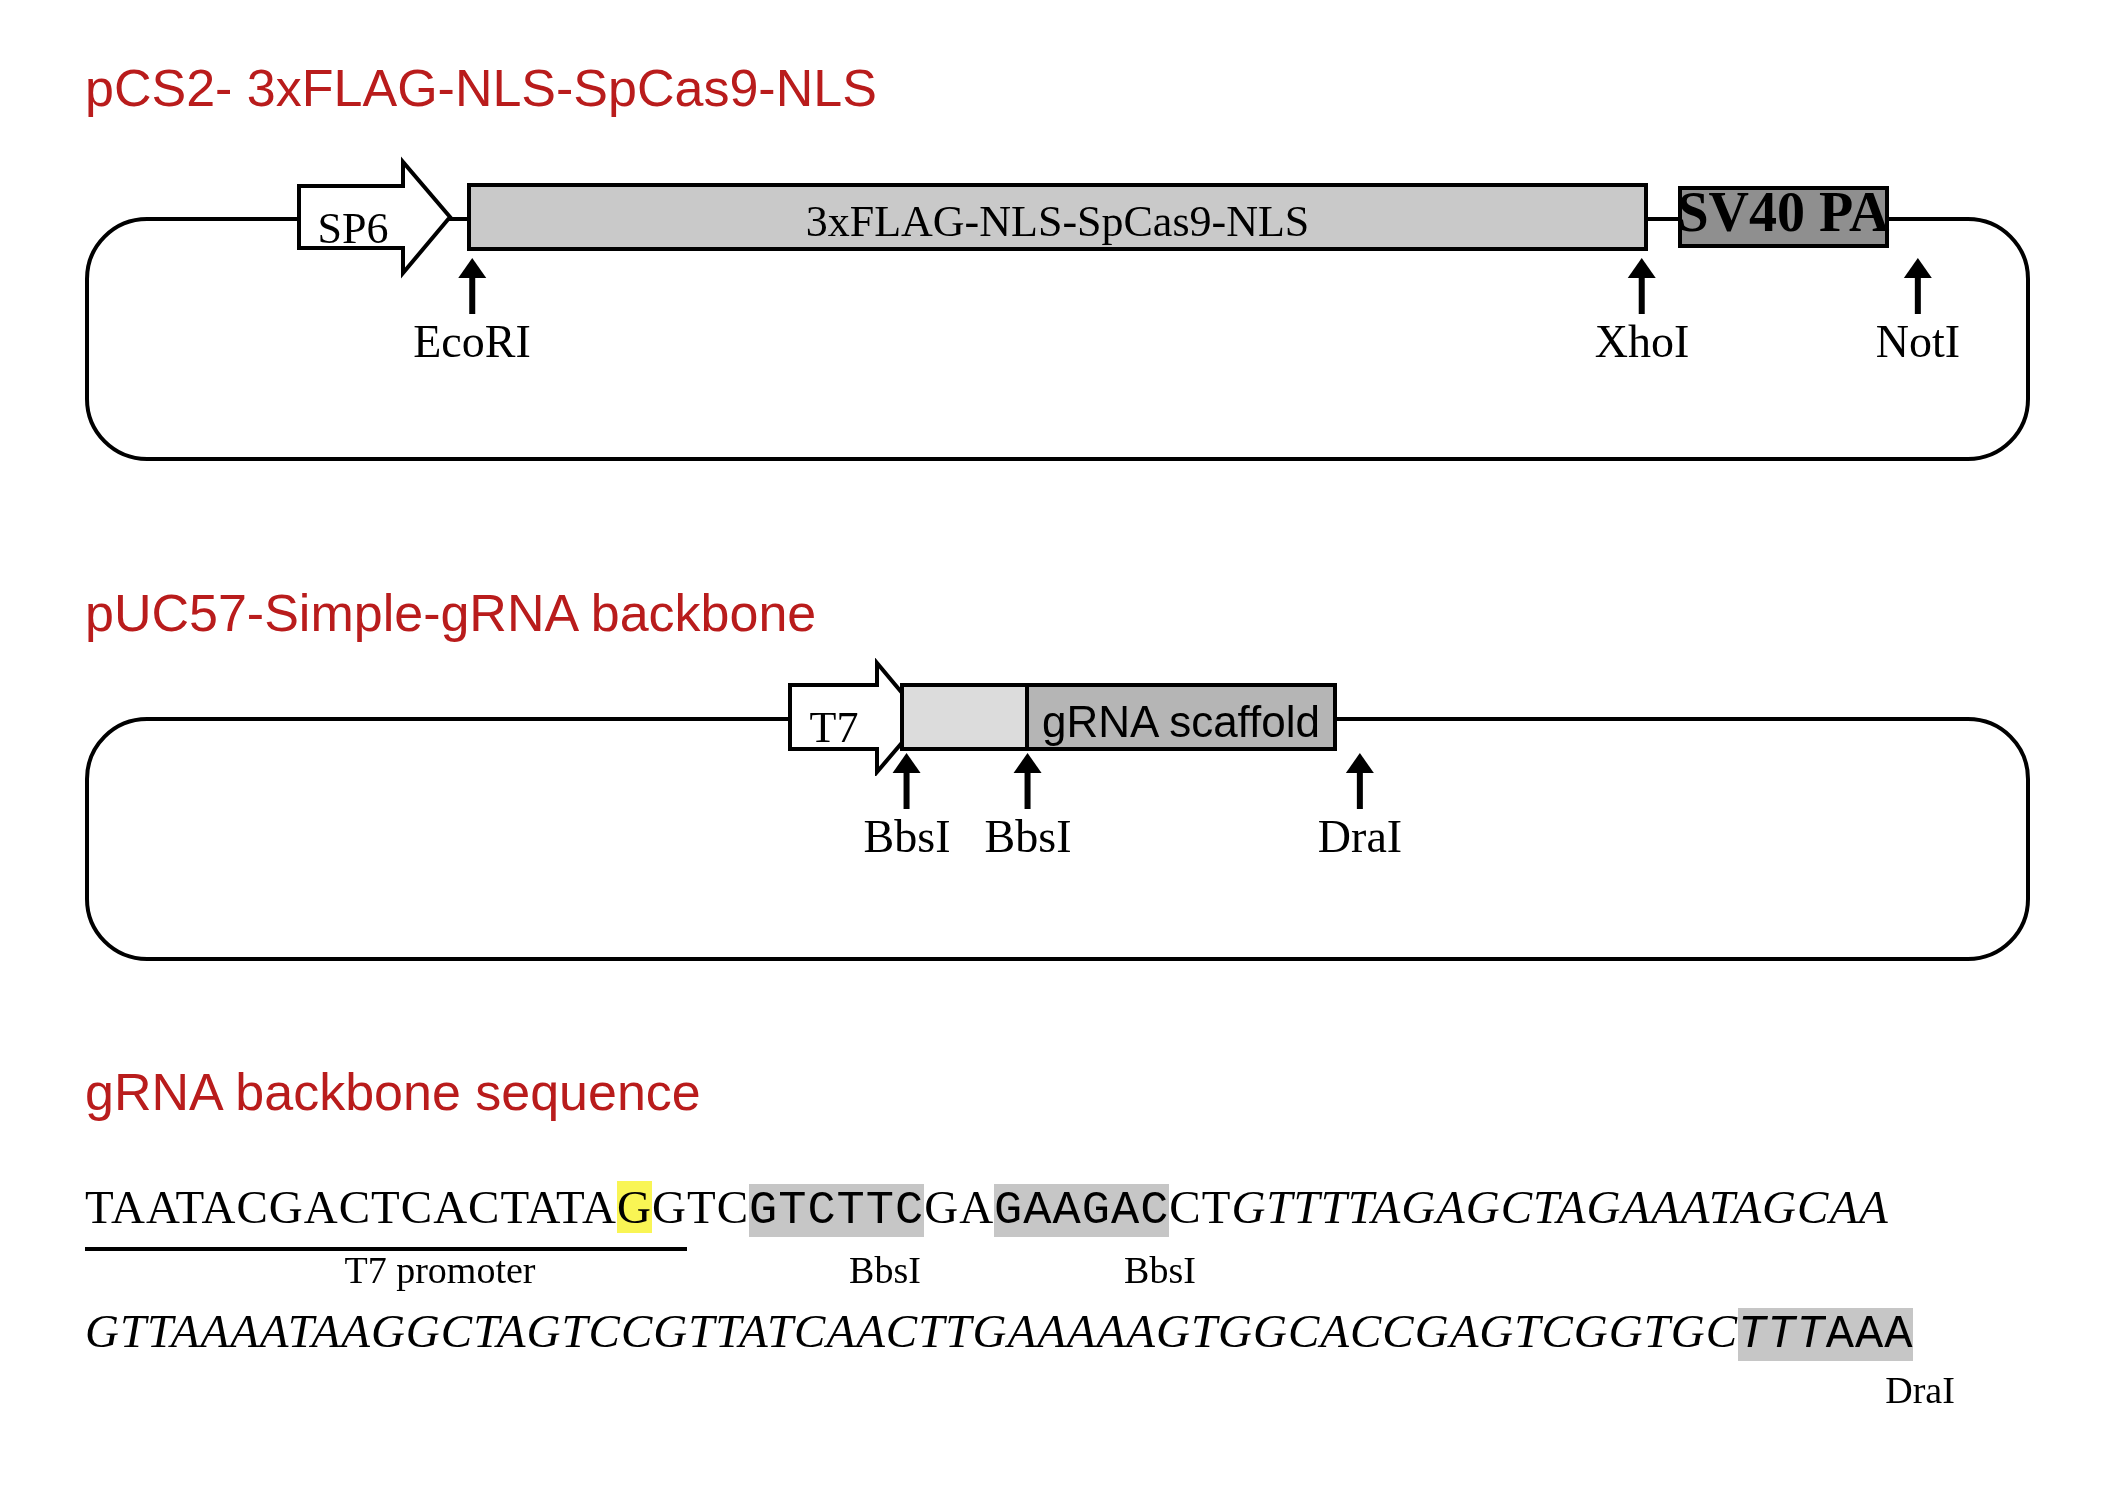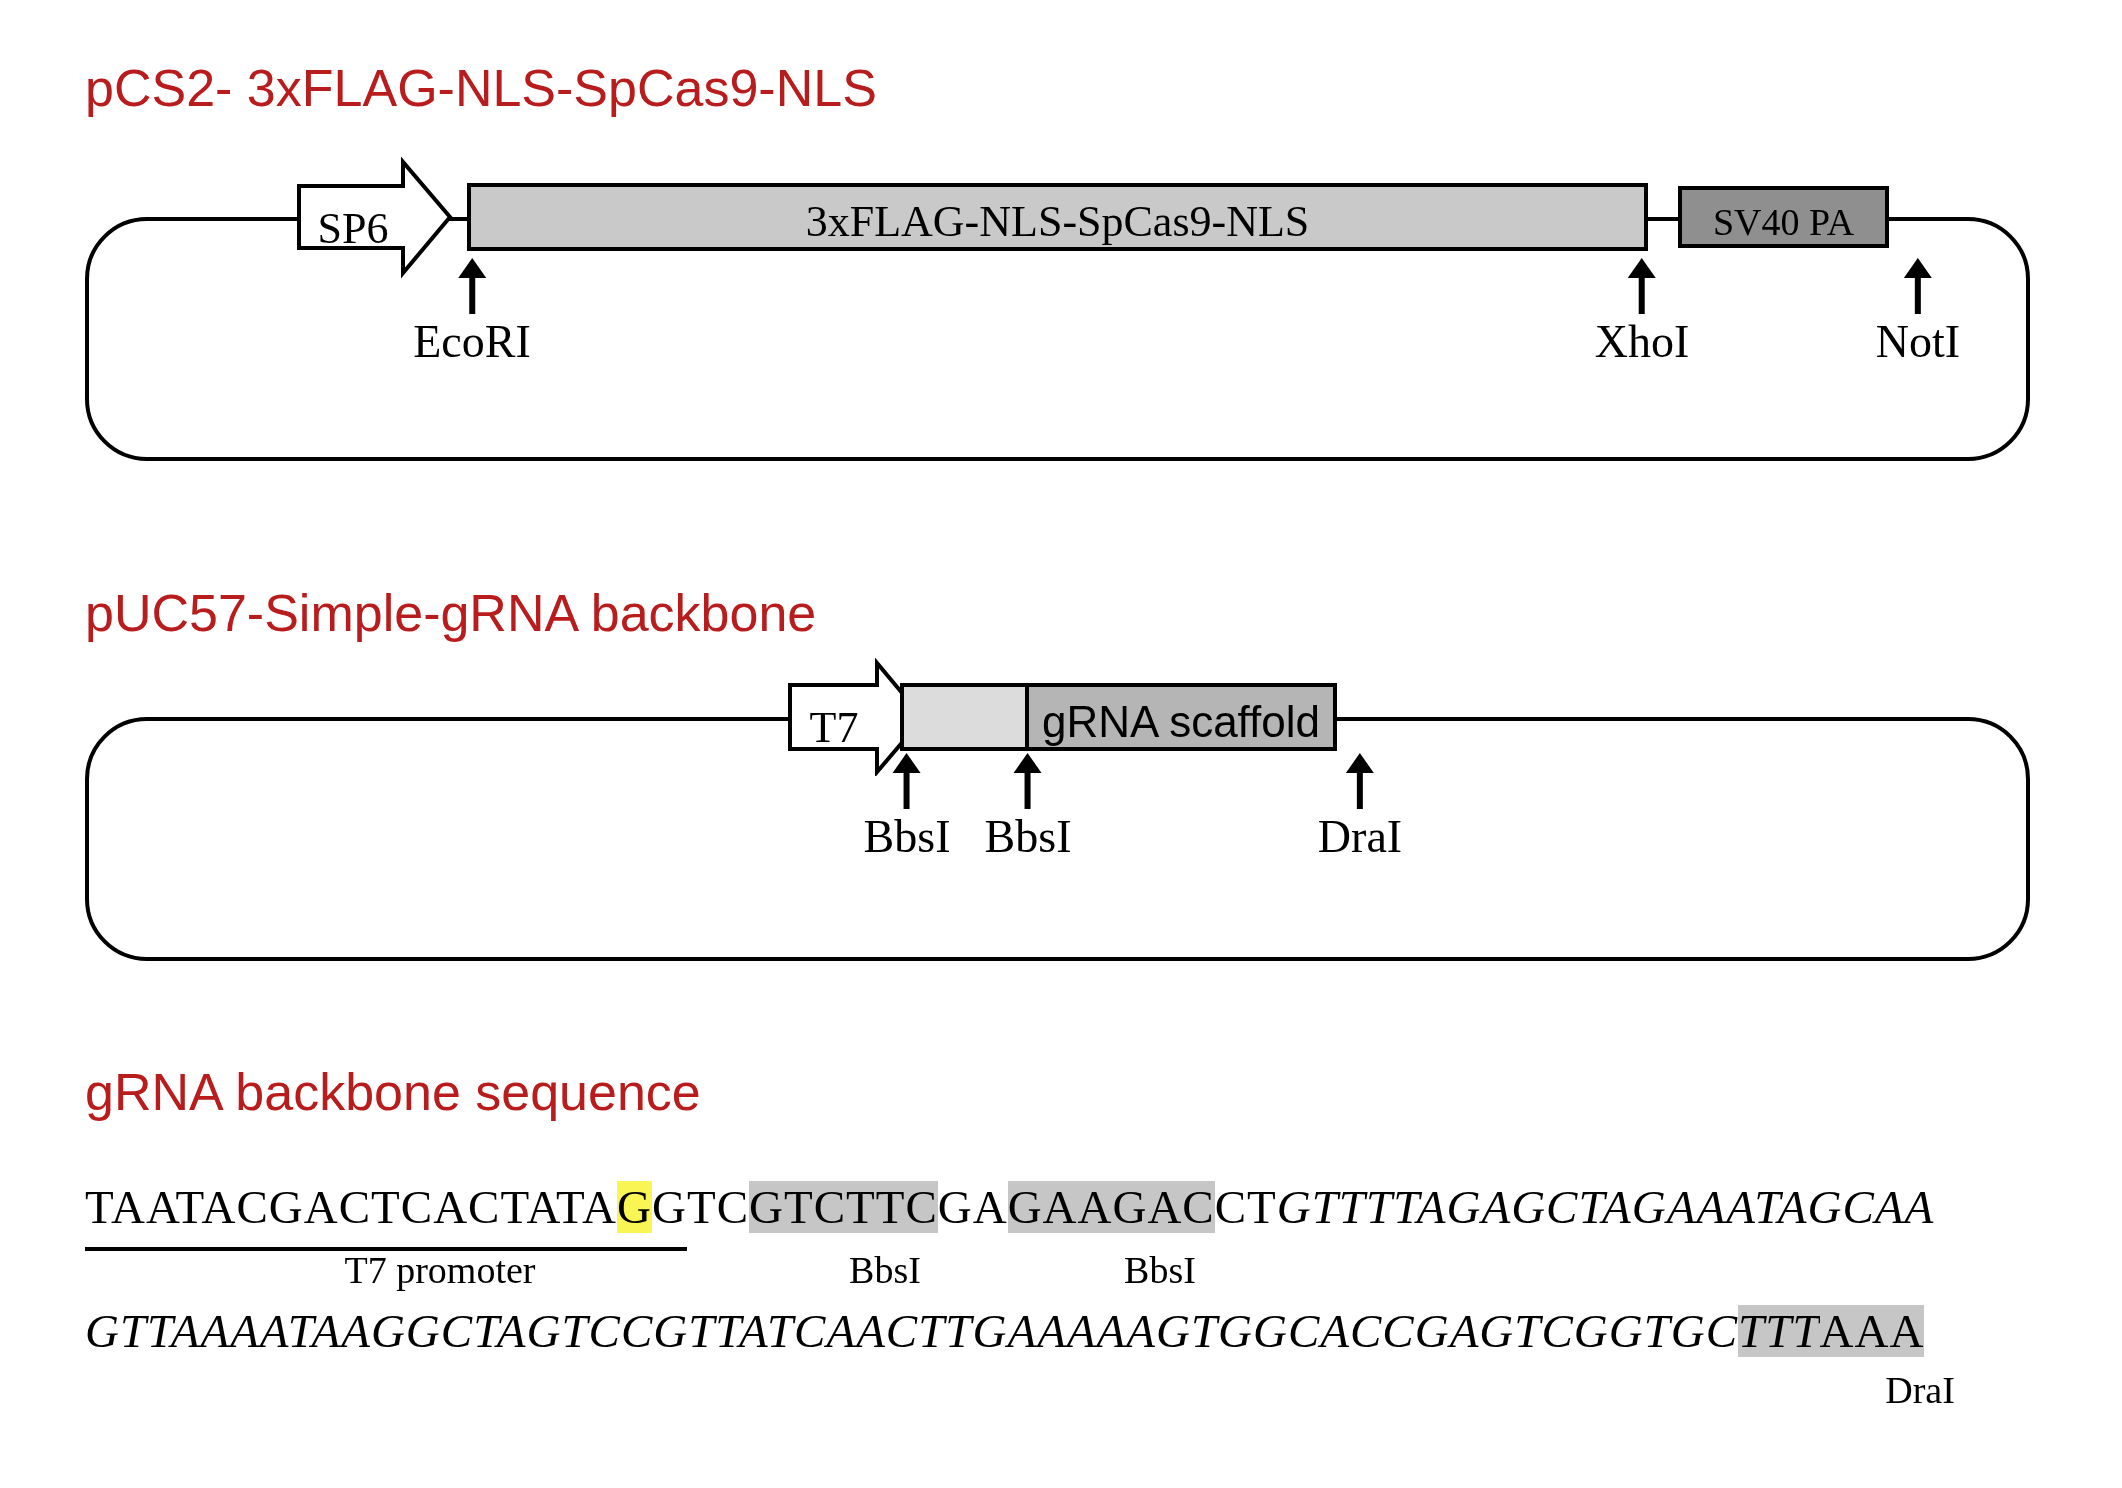--- a/index.html
+++ b/index.html
@@ -15,21 +15,21 @@
   }
   .backbone {
     position:absolute; border:4px solid #000; border-radius:62px; background:#fff;
   }
   .box {
     position:absolute; border:4px solid #000;
     display:flex; align-items:flex-end; justify-content:center;
     white-space:nowrap;
   }
   .gene-box   { background:#c9c9c9; font-size:44px; }
-  .pa-box     { background:#8f8f8f; font-size:38px; }
+  .pa-box     { background:#8f8f8f; font-size:56px;font-weight:bold; }
   .spacer-box { background:#dcdcdc; }
   .scaffold-box {
     background:#b5b5b5; font-family:"Liberation Sans", sans-serif; font-size:44px;
   }
   .promoter-arrow { position:absolute; }
   .promoter-label {
     position:absolute; display:flex; align-items:center; justify-content:center;
     font-size:44px;
     margin-top:11px;
   }
@@ -37,21 +37,21 @@
     position:absolute; display:flex; flex-direction:column; align-items:center;
     transform:translateX(-50%);
   }
   .site-label { font-size:46px; margin-top:1px; white-space:nowrap; }
   .seq {
     position:absolute; font-size:47px; letter-spacing:1px; white-space:nowrap;
     line-height:58px;
   }
   .u    { border-bottom:4px solid #000; padding-bottom:14px; }
   .hl-y { background:#f9f554; }
-  .hl-g { background:#c6c6c6; }
+  .hl-g { background:#c6c6c6;font-family:Liberation Mono, monospace; }
   .it   { font-style:italic; }
   .seq-label {
     position:absolute; font-size:38px; transform:translateX(-50%); white-space:nowrap;
   }
 </style>
 </head>
 <body>
 
 <div class="sec-title" style="left:85px; top:58px;">pCS2- 3xFLAG-NLS-SpCas9-NLS</div>
 

